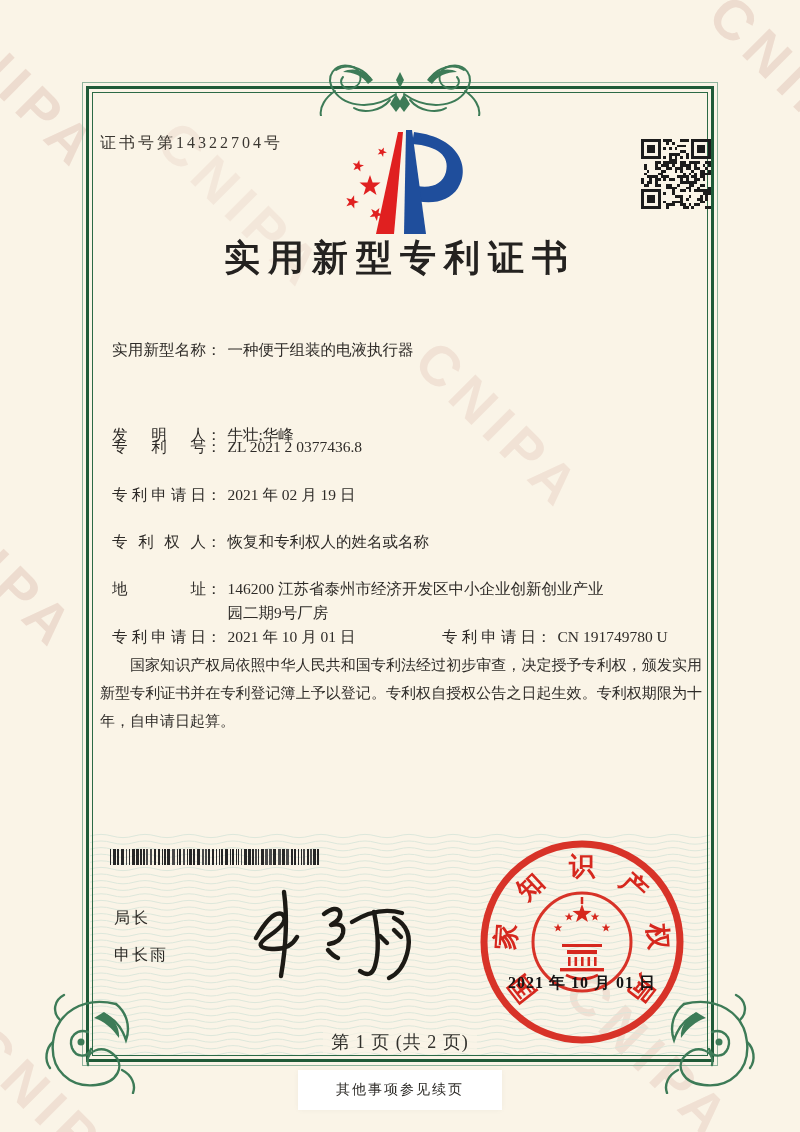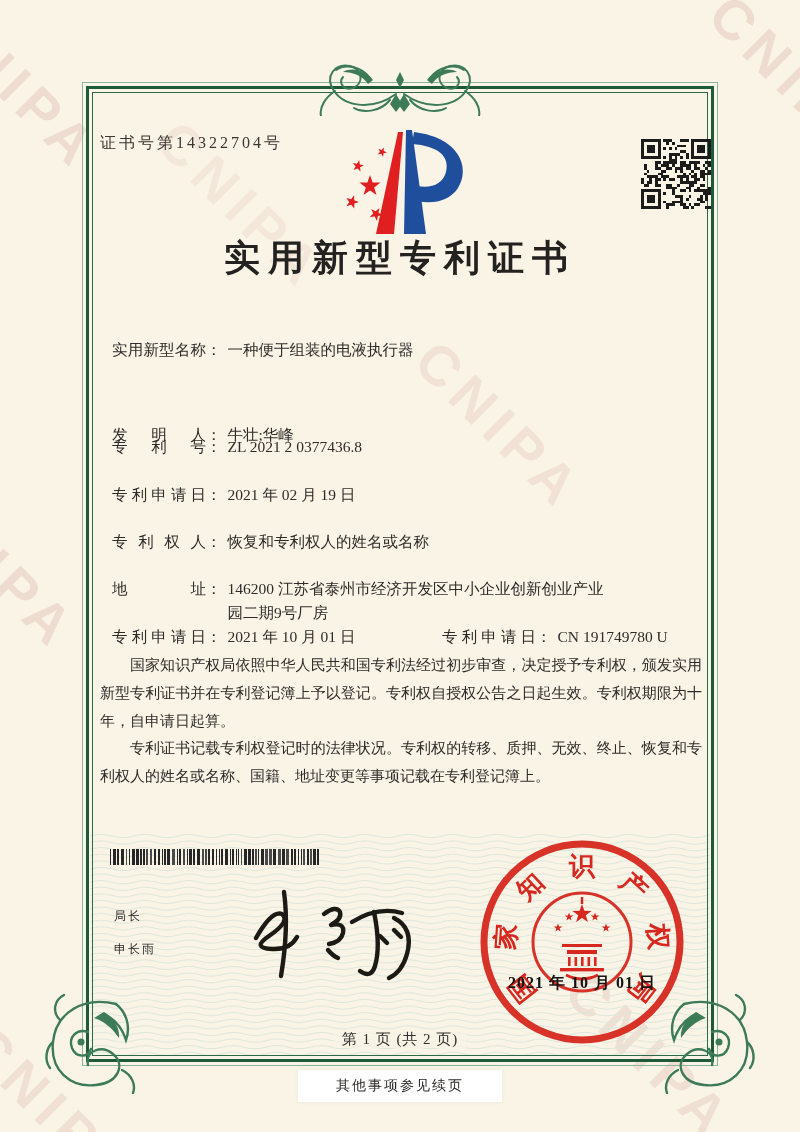--- a/index.html
+++ b/index.html
@@ -79,32 +79,32 @@
   
   .paras{ position:absolute; left:100px; top:652px; width:602px; }
   .paras p{
     font-size:15px; line-height:1.85; text-align:justify;
     text-indent:2em; color:#2e2b28;
   }
   
   .barcode{ position:absolute; left:110px; top:849px; width:212px; height:16px; }
   .signer{
     position:absolute; left:114px; top:908px;
-    font-size:12px; letter-spacing:2px; color:#2c2a26;
+    font-size:16px; letter-spacing:2px; color:#2c2a26;
   }
   .signer div{ margin-bottom:16px; }
   .signature{ position:absolute; left:228px; top:880px; width:200px; height:108px; }
   .seal{ position:absolute; left:478px; top:838px; width:208px; height:210px; }
   .pageinfo{
     position:absolute; left:0; top:1030px; width:800px; text-align:center;
-    font-size:15px; color:#31302c; letter-spacing:1px;
+    font-size:18px; color:#31302c; letter-spacing:1px;
   }
   .pageinfo span{ background:rgba(250,244,231,.65); padding:1px 8px; }
   .contnote{
-    position:absolute; left:298px; top:1070px; width:204px; height:32px;
+    position:absolute; left:298px; top:1070px; width:204px; height:40px;
     background:#ffffff; display:flex; align-items:center; justify-content:center;
     font-size:14px; letter-spacing:2px; color:#2c2a26;
     box-shadow:0 0 6px rgba(0,0,0,.04);
   }
 </style>
 </head>
 <body>
 
 <div class="page">
 
@@ -527,21 +527,20 @@
     <div class="frow r6">
       <span class="flabel">专利申请日</span><span class="fcolon">：</span><span class="fvalue">2021 年 10 月 01 日</span>
       <span class="pair2">
         <span class="flabel">专利申请日</span><span class="fcolon">：</span><span class="fvalue">CN 191749780 U</span>
       </span>
     </div>
   </div>
 
   <div class="paras">
     <p>国家知识产权局依照中华人民共和国专利法经过初步审查，决定授予专利权，颁发实用新型专利证书并在专利登记簿上予以登记。专利权自授权公告之日起生效。专利权期限为十年，自申请日起算。</p>
-    <p>专利证书记载专利权登记时的法律状况。专利权的转移、质押、无效、终止、恢复和专利权人的姓名或名称、国籍、地址变更等事项记载在专利登记簿上。</p>
   </div>
 
   <svg class="barcode" id="barcode" viewBox="0 0 212 16" preserveAspectRatio="none">
       <rect x="0" y="0" width="1" height="16" fill="#262626"></rect>
       <rect x="3" y="0" width="3" height="16" fill="#262626"></rect>
       <rect x="7" y="0" width="2" height="16" fill="#262626"></rect>
       <rect x="11" y="0" width="3" height="16" fill="#262626"></rect>
       <rect x="16" y="0" width="1" height="16" fill="#4a4a4a"></rect>
       <rect x="19" y="0" width="1" height="16" fill="#262626"></rect>
       <rect x="22" y="0" width="3" height="16" fill="#262626"></rect>

